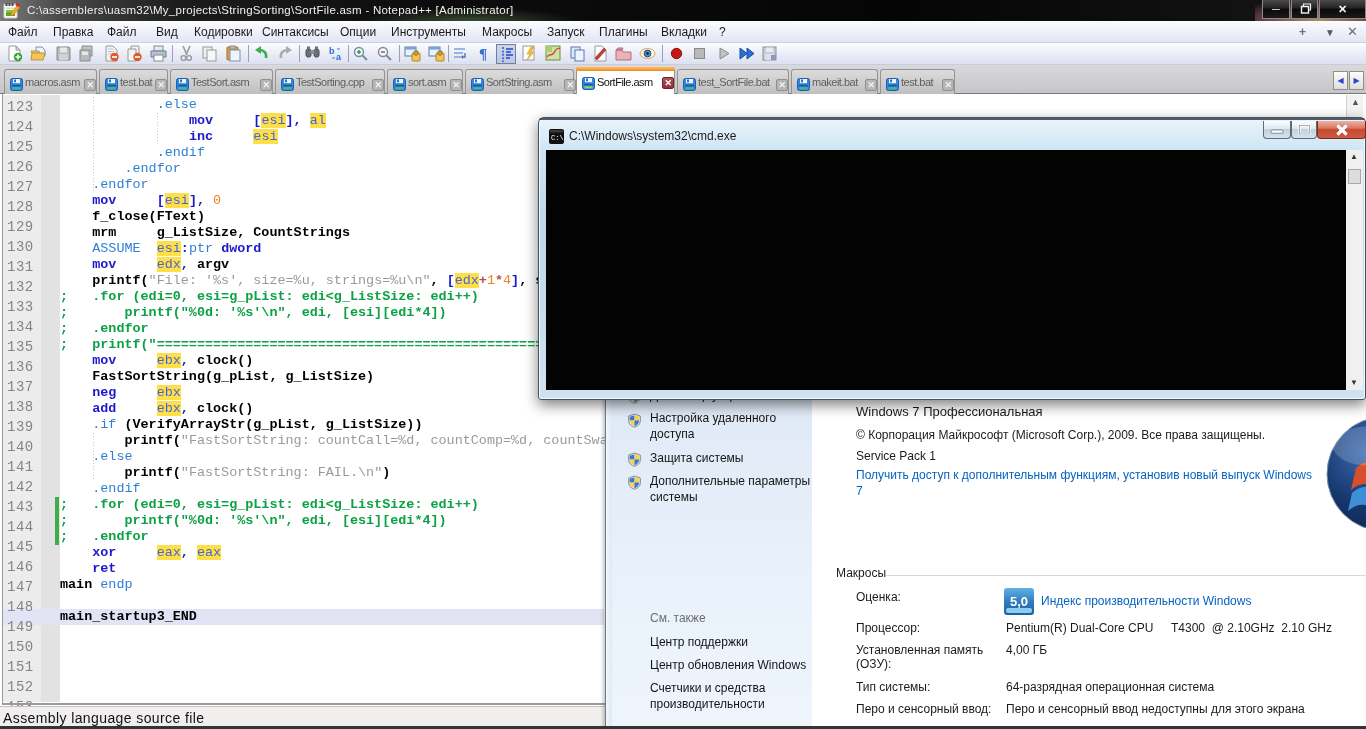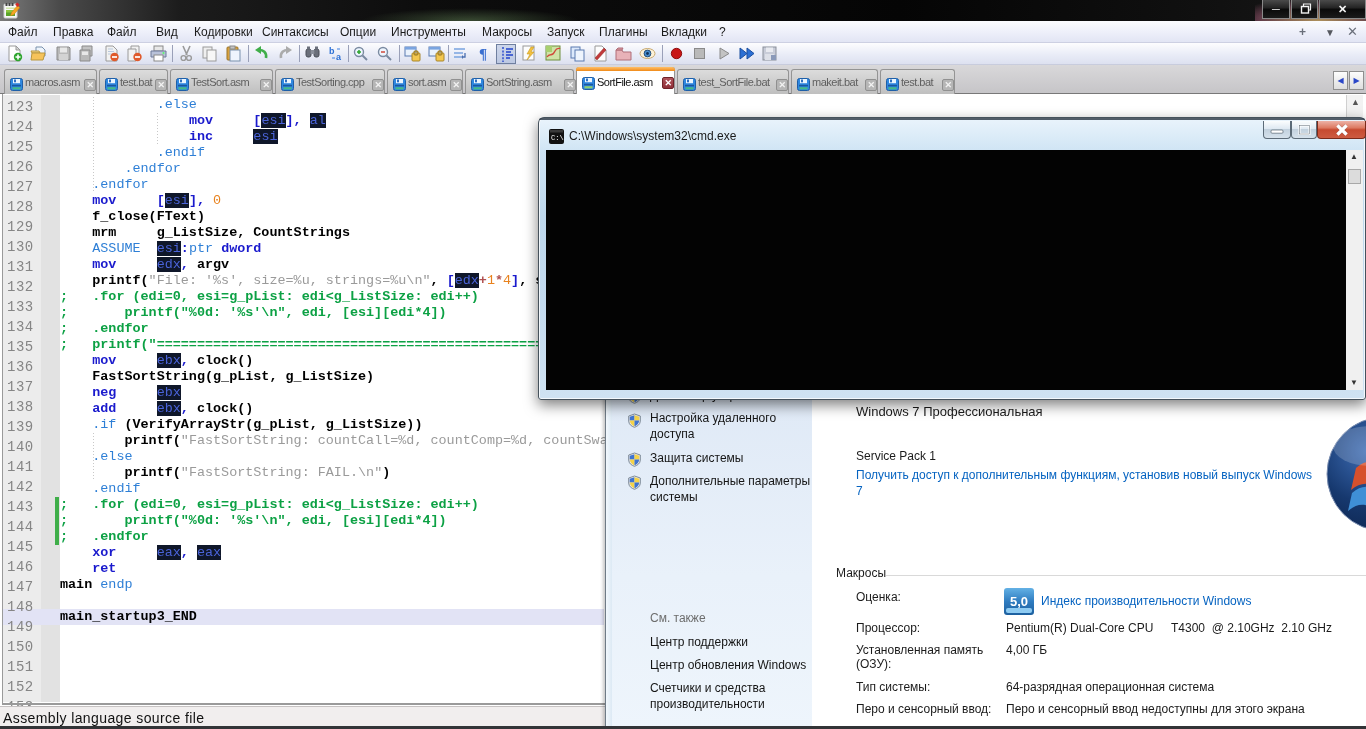--- a/index.html
+++ b/index.html
@@ -29,21 +29,21 @@
 .tab.active .x{background:linear-gradient(#b0535a,#8f2f38);border-color:#6f2228;color:#fff}
 
 #editor{left:0;top:94px;width:1366px;height:611px;background:#fff}
 #editor .brd{background:#9a9a9a}
 #lnmargin{left:3px;top:1px;width:38px;height:607px;background:#ececec}
 #lnmargin2{left:41px;top:1px;width:19px;height:607px;background:#e2e2e2}
 #lnums{left:7px;top:3px;font-family:"Liberation Mono",monospace;font-size:14px;letter-spacing:.5px;line-height:20px;color:#858585;white-space:pre}
 #code{left:60px;top:3px;font-family:"Liberation Mono",monospace;font-size:13.43px;line-height:16px;font-weight:700;color:#000;white-space:pre}
 #code .d{color:#2e7fd6;font-weight:400}
 #code .i{color:#1a1acd}
-#code .r{color:#4a63d8;font-weight:400;background:#0f172a}
+#code .r{color:#4a63d8;font-weight:400;background:#fde047}
 #code .n{color:#e8821e;font-weight:400}
 #code .s{color:#9a9a9a;font-weight:400}
 #code .c{color:#0ca144}
 #code .b{color:#1a1acd}
 #code .o{color:#b05050}
 #curline{left:3px;top:515px;width:601px;height:16px;background:#e2e3f5}
 .guide{width:1px;background-image:repeating-linear-gradient(#c8c8c8 0 1px,#fff 1px 3px)}
 #chmark{left:55px;top:403px;width:4px;height:48px;background:#3fae49}
 #edscroll{left:1346px;top:1px;width:17px;height:22px;background:#f2f2f2;border-left:1px solid #d0d0d0}
 
@@ -76,20 +76,21 @@
       <rect x="1" y="2" width="13" height="14" rx="1" fill="#f8f8f8" stroke="#d0d0d0"></rect>
       <rect x="3" y="8" width="9" height="6" fill="#8cc63f"></rect>
       <rect x="3" y="10.5" width="9" height="3.5" fill="#5aa42a"></rect>
       <rect x="3" y="5.5" width="9" height="1.5" fill="#cfe8a8"></rect>
       <rect x="2.5" y="1" width="2" height="3" fill="#444"></rect>
       <rect x="5.5" y="1" width="2" height="3" fill="#444"></rect>
       <rect x="8.5" y="1" width="2" height="3" fill="#444"></rect>
       <path d="M14.5 3.5l-6 7-1 3.2 3.2-1 6-7z" fill="#f5a623" stroke="#c77d12" stroke-width=".5"></path>
       <rect x="12.8" y="1.2" width="3.2" height="3" fill="#d42a2a" transform="rotate(40 14.4 2.7)"></rect>
     </svg>
+<div class="abs" id="npptitle">C:\assemblers\uasm32\My_projects\StringSorting\SortFile.asm - Notepad++ [Administrator]</div>
 <div class="abs capbtn" style="left:1262px;width:28px">─</div>
 <div class="abs capbtn" style="left:1291px;width:27px"><svg width="25" height="18">
         <rect x="9.5" y="6.5" width="7" height="6.5" fill="none" stroke="#f2f2f2" stroke-width="1.4"></rect>
         <path d="M11.5 6V4h7v6h-2" fill="none" stroke="#f2f2f2" stroke-width="1.2"></path>
       </svg></div>
 <div class="abs capbtn" style="left:1319px;width:47px">✕</div>
 <div class="abs" id="menubar">
 <span class="m" style="left:8px">Файл</span>
 <span class="m" style="left:53px">Правка</span>
 <span class="m" style="left:107px">Файл</span>
@@ -503,20 +504,21 @@
           <path d="M12.2 7.5H7.5v5.8c2.3-.8 4.3-2.5 4.7-5.8z" fill="#3f74d0"></path>
         </svg>
   <span class="abs sbt" style="left:38px;top:84px">Дополнительные параметры<br>системы</span>
   <span class="abs sbt" style="left:38px;top:221px;color:#6d6d6d">См. также</span>
   <span class="abs sbt" style="left:38px;top:245px">Центр поддержки</span>
   <span class="abs sbt" style="left:38px;top:268px">Центр обновления Windows</span>
   <span class="abs sbt" style="left:38px;top:291px">Счетчики и средства<br>производительности</span>
 </div>
 <div class="abs" id="syscontent">
   <span class="abs ct" style="left:44px;top:15px;font-size:13px">Windows 7 Профессиональная</span>
+  <span class="abs ct" style="left:44px;top:38px">© Корпорация Майкрософт (Microsoft Corp.), 2009. Все права защищены.</span>
   <span class="abs ct" style="left:44px;top:59px">Service Pack 1</span>
   <span class="abs lnk" style="left:44px;top:78px">Получить доступ к дополнительным функциям, установив новый выпуск Windows<br>7</span>
   <span class="abs ct" style="left:24px;top:176px">Макросы</span>
   <div class="abs" style="left:74px;top:185px;width:480px;height:1px;background:#d9d9d9"></div>
   <span class="abs ct" style="left:44px;top:200px">Оценка:</span>
   <svg class="abs" style="left:192px;top:198px" width="30" height="27" viewBox="0 0 30 27">
           <defs>
             <linearGradient id="bg5" x1="0" y1="0" x2="0" y2="1">
               <stop offset="0" stop-color="#63b1e5"></stop>
               <stop offset=".5" stop-color="#2f7cc0"></stop>

